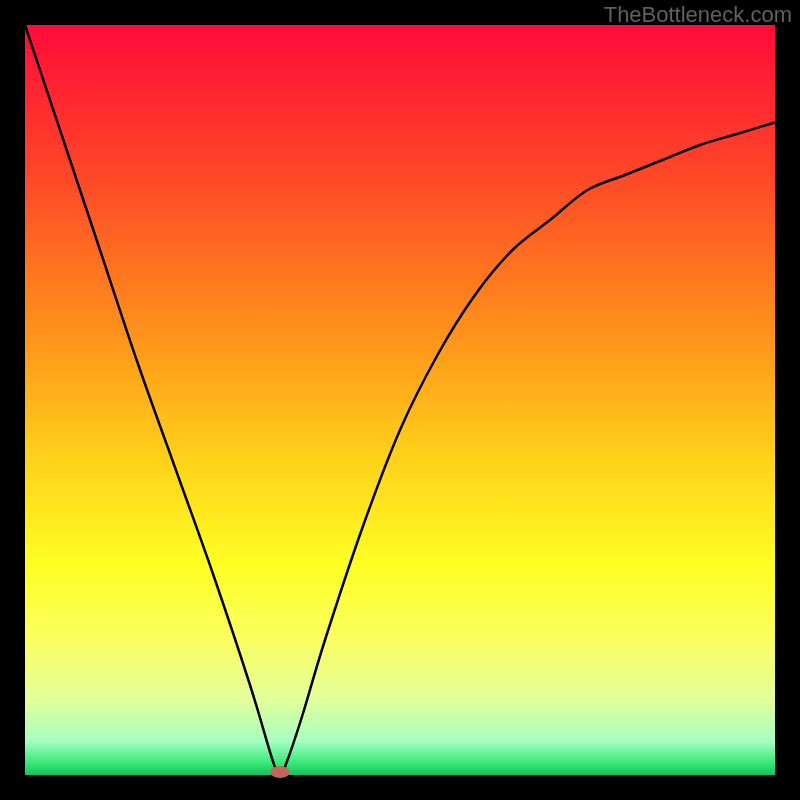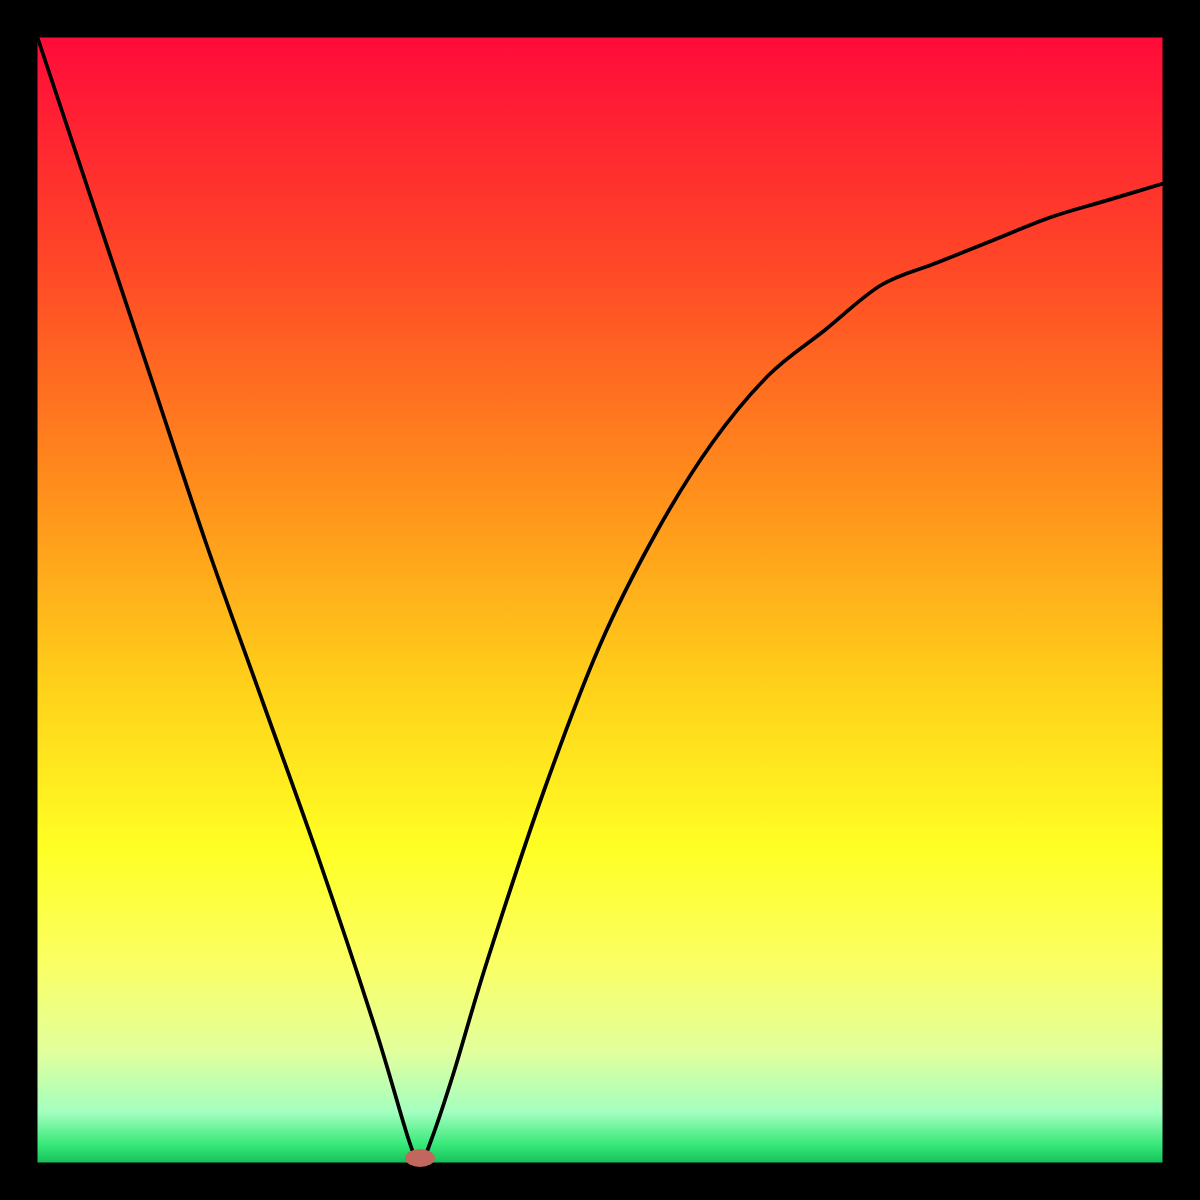--- a/index.html
+++ b/index.html
@@ -49,13 +49,14 @@
           <stop offset="95.5%" stop-color="#a4ffc0"></stop>
           <stop offset="98.5%" stop-color="#35e777"></stop>
           <stop offset="100%" stop-color="#17c15a"></stop>
         </linearGradient>
     </defs>
     <rect id="plot-bg" fill="url(#bg-grad)" x="25" y="25" width="750" height="750"></rect>
     <path id="curve-path" fill="none" stroke="#000" stroke-width="2.5" stroke-linecap="round" stroke-linejoin="round" d="M 25 25 C 31.25 43.75, 50 100, 62.5 137.5 C 75 175, 87.5 212.50000000000003, 100 250.00000000000003 C 112.5 287.5, 125 326.24999999999994, 137.5 362.49999999999994 C 150 398.74999999999994, 162.5 432.50000000000006, 175 467.50000000000006 C 187.5 502.50000000000006, 200 536.25, 212.5 572.5 C 225 608.75, 240 653.75, 250 685 C 260 716.25, 267.5 745, 272.5 760 C 277.5 775, 277.5 775, 280 775 C 282.5 775, 283.75 770, 287.5 760 C 291.25 750, 296.25 735, 302.5 715 C 308.75 695, 315 671.25, 325 640 C 335 608.75, 350 562.5, 362.5 527.5 C 375 492.5, 387.5 458.75, 400 430 C 412.5 401.25, 425.00000000000006 377.49999999999994, 437.50000000000006 354.99999999999994 C 450.00000000000006 332.49999999999994, 462.5 312.5, 475 295 C 487.5 277.5, 500 262.5, 512.5 250.00000000000003 C 525 237.50000000000003, 537.5 230, 550 220 C 562.5 210, 575 197.49999999999997, 587.5 189.99999999999997 C 600 182.49999999999997, 612.5 179.99999999999997, 625 174.99999999999997 C 637.5 169.99999999999997, 650 165.00000000000003, 662.5 160.00000000000003 C 675 155.00000000000003, 687.5 149.37500000000003, 700 145.00000000000003 C 712.5 140.62500000000003, 725 137.5, 737.5 133.75 C 750 130, 768.75 124.375, 775 122.5"></path>
     <ellipse id="min-marker" rx="10" ry="6" cx="280" cy="772" fill="#c1675d"></ellipse>
   </svg>
 
+  <div class="attribution">TheBottleneck.com</div>
 </div>
 
 </body></html>

